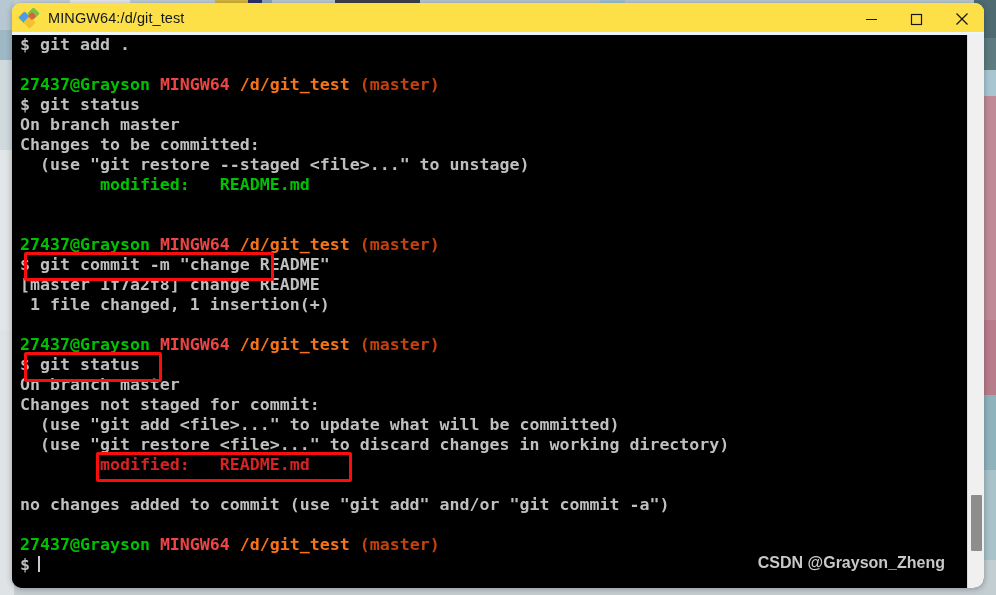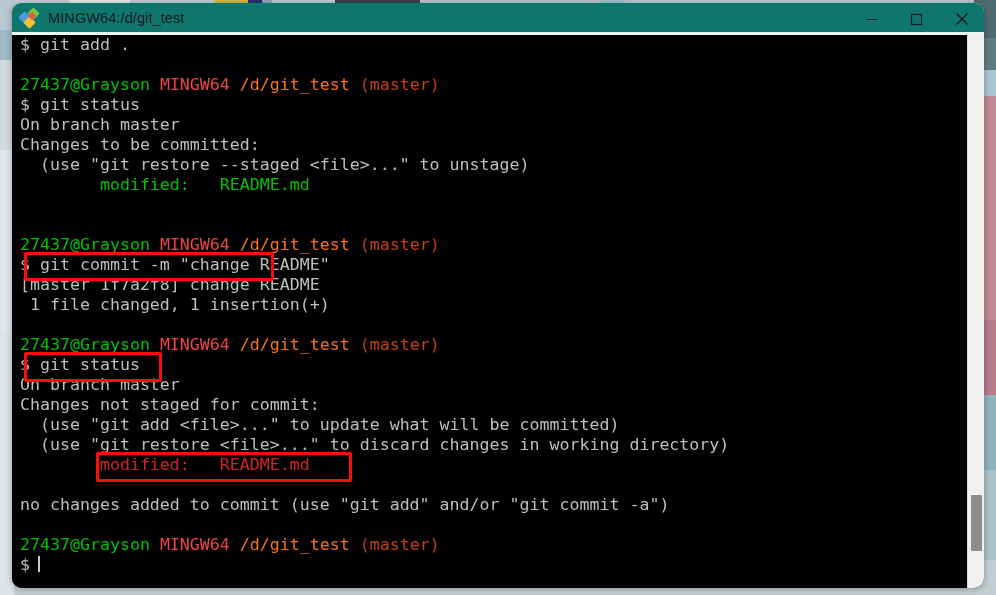--- a/index.html
+++ b/index.html
@@ -58,21 +58,21 @@
     position: absolute;
     left: 12px; top: 3px;
     width: 972px; height: 585px;
     border-radius: 9px 9px 10px 10px;
     background: #eef5f7;
     box-shadow: 0 1px 6px rgba(0,0,0,0.30);
     overflow: hidden;
   }
   .titlebar {
     height: 29px;
-    background: #0f766e;
+    background: #fde047;
     display: flex;
     align-items: center;
     position: relative;
     text-align: center;
   }
   .title-left { display: flex; align-items: center; padding-left: 8px; }
   .app-icon { width: 20px; height: 20px; position: relative; margin-right: 8px; flex: none; }
   .app-icon i {
     position: absolute; width: 9px; height: 9px; transform: rotate(45deg);
     border-radius: 1.5px;
@@ -99,20 +99,21 @@
   }
   .wc svg { display: block; }
 
   
   .term-wrap {
     position: absolute;
     left: 0; top: 32px;
     width: 972px; height: 553px;
     background: #000;
     display: flex;
+    font-weight: bold;
   }
   .term {
     flex: 1 1 auto;
     position: relative;
     background: #000;
     padding: 0px 0 0 8px;
     overflow: hidden;
   }
   .term pre {
     font-family: "DejaVu Sans Mono", monospace;
@@ -219,19 +220,20 @@
   </div>
 
   <div class="term-wrap">
     <div class="term">
       <pre><div class="l"><span class="c-gray">$ git add .</span></div><div class="l"> </div><div class="l"><span class="c-green">27437@Grayson</span><span class="c-gray"> </span><span class="c-purple">MINGW64</span><span class="c-gray"> </span><span class="c-yellow">/d/git_test</span><span class="c-gray"> </span><span class="c-cyan">(master)</span></div><div class="l"><span class="c-gray">$ git status</span></div><div class="l"><span class="c-gray">On branch master</span></div><div class="l"><span class="c-gray">Changes to be committed:</span></div><div class="l"><span class="c-gray">  (use "git restore --staged &lt;file&gt;..." to unstage)</span></div><div class="l"><span class="c-green">        modified:   </span><span class="c-green">README.md</span></div><div class="l"> </div><div class="l"> </div><div class="l"><span class="c-green">27437@Grayson</span><span class="c-gray"> </span><span class="c-purple">MINGW64</span><span class="c-gray"> </span><span class="c-yellow">/d/git_test</span><span class="c-gray"> </span><span class="c-cyan">(master)</span></div><div class="l"><span class="c-gray">$ git commit -m "change README"</span></div><div class="l"><span class="c-gray">[master 1f7a2f8] change README</span></div><div class="l"><span class="c-gray"> 1 file changed, 1 insertion(+)</span></div><div class="l"> </div><div class="l"><span class="c-green">27437@Grayson</span><span class="c-gray"> </span><span class="c-purple">MINGW64</span><span class="c-gray"> </span><span class="c-yellow">/d/git_test</span><span class="c-gray"> </span><span class="c-cyan">(master)</span></div><div class="l"><span class="c-gray">$ git status</span></div><div class="l"><span class="c-gray">On branch master</span></div><div class="l"><span class="c-gray">Changes not staged for commit:</span></div><div class="l"><span class="c-gray">  (use "git add &lt;file&gt;..." to update what will be committed)</span></div><div class="l"><span class="c-gray">  (use "git restore &lt;file&gt;..." to discard changes in working directory)</span></div><div class="l"><span class="c-red">        modified:   </span><span class="c-red">README.md</span></div><div class="l"> </div><div class="l"><span class="c-gray">no changes added to commit (use "git add" and/or "git commit -a")</span></div><div class="l"> </div><div class="l"><span class="c-green">27437@Grayson</span><span class="c-gray"> </span><span class="c-purple">MINGW64</span><span class="c-gray"> </span><span class="c-yellow">/d/git_test</span><span class="c-gray"> </span><span class="c-cyan">(master)</span></div><div class="l"><span class="c-gray">$</span><span class="cursor"></span></div></pre>
 
       <div class="redbox" style="left:12px; top:217px; width:250px; height:29px;"></div>
       <div class="redbox" style="left:12px; top:317px; width:138px; height:30px;"></div>
       <div class="redbox" style="left:84px; top:417px; width:256px; height:30px;"></div>
 
+      <div class="watermark">CSDN @Grayson_Zheng</div>
     </div>
 
     <div class="scrollbar">
       <div class="scroll-thumb"></div>
     </div>
   </div>
 </div>
 
 </body></html>

